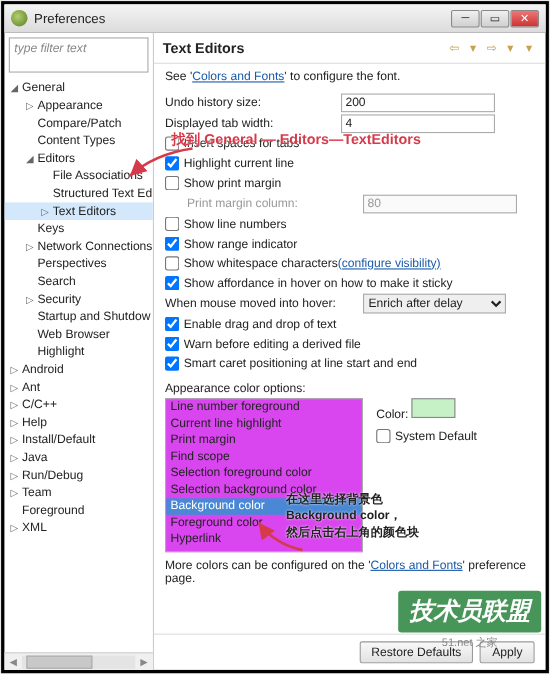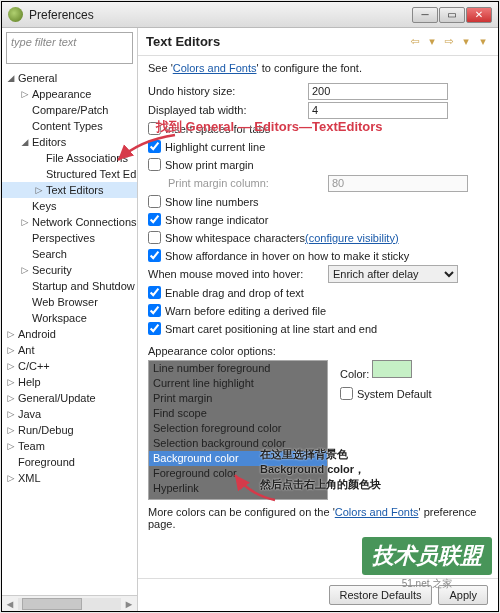--- a/index.html
+++ b/index.html
@@ -1,17 +1,17 @@
 <!DOCTYPE html>
 <html><head>
 <meta charset="utf-8">
 <style>
 *{box-sizing:border-box;margin:0;padding:0;font-family:"Segoe UI",Tahoma,sans-serif;font-size:11px;color:#222}
 body{background:#e8e8e8;width:500px;height:613px;overflow:hidden;position:relative}
-.window{background:#fff;border:1px solid #000000;width:498px;height:611px;margin:1px;display:flex;flex-direction:column;position:relative}
+.window{background:#fff;border:3px solid #000000;width:498px;height:611px;margin:1px;display:flex;flex-direction:column;position:relative}
 .titlebar{height:26px;background:linear-gradient(#f4f4f4,#dcdcdc);border-bottom:1px solid #bbb;display:flex;align-items:center;padding:0 6px}
 .titlebar .icon{width:15px;height:15px;background:radial-gradient(circle at 40% 40%,#b0d070,#5a7a20);border-radius:50%;margin-right:6px}
 .titlebar .title{flex:1;font-size:12px}
 .winbtns{display:flex;gap:1px}
 .winbtn{width:26px;height:16px;border:1px solid #888;background:linear-gradient(#f0f0f0,#d0d0d0);display:flex;align-items:center;justify-content:center;font-size:10px;border-radius:2px}
 .winbtn.close{background:linear-gradient(#e77,#c33);color:#fff}
 .body{flex:1;display:flex;overflow:hidden}
 .sidebar{width:136px;border-right:1px solid #ccc;display:flex;flex-direction:column}
 .filter{margin:4px;border:1px solid #aaa;padding:2px 4px;color:#888;font-style:italic;height:32px;line-height:14px}
 .tree{flex:1;overflow:auto;padding:2px 0}
@@ -30,21 +30,21 @@
 a{color:#1a5aaa;text-decoration:underline}
 .row{display:flex;align-items:center;height:18px;margin:1px 0}
 .row .lbl{width:160px}
 .row input[type=text]{border:1px solid #aaa;height:17px;padding:0 3px;width:140px}
 .chk{display:flex;align-items:center;height:17px;margin:1px 0}
 .chk input{margin-right:4px}
 .disabled{color:#999}
 .row.indent{padding-left:20px}
 .section-lbl{margin-top:8px;margin-bottom:3px}
 .colorlist-wrap{display:flex;gap:12px}
-.colorlist{border:1px solid #aaa;width:180px;height:140px;overflow:auto;background:#737373}
+.colorlist{border:1px solid #aaa;width:180px;height:140px;overflow:auto;background:#d946ef}
 .colorlist div{padding:1px 4px;height:15px}
 .colorlist div.sel{background:#4a88d6;color:#fff}
 .colorpick{display:flex;flex-direction:column;gap:4px}
 .swatch{width:40px;height:18px;border:1px solid #888;background:#c6f0c6;display:inline-block}
 .footer-note{margin-top:6px}
 .btnbar{display:flex;justify-content:flex-end;gap:6px;padding:6px 10px;border-top:1px solid #ddd}
 .btn{border:1px solid #999;background:linear-gradient(#f8f8f8,#e2e2e2);padding:3px 10px;border-radius:2px}
 .sb-horiz{height:16px;border-top:1px solid #ccc;background:#f0f0f0;display:flex;align-items:center}
 .sb-horiz .arrow{width:16px;text-align:center;color:#888}
 .sb-horiz .track{flex:1;height:12px;background:#e4e4e4;position:relative}
@@ -129,41 +129,41 @@
           <div class="tree-item d1">
             <span class="twisty"></span>
             <span class="lbl">Startup and Shutdow</span>
           </div>
           <div class="tree-item d1">
             <span class="twisty"></span>
             <span class="lbl">Web Browser</span>
           </div>
           <div class="tree-item d1">
             <span class="twisty"></span>
-            <span class="lbl">Workspace</span>
+            <span class="lbl">Highlight</span>
           </div>
           <div class="tree-item d0">
             <span class="twisty">▷</span>
             <span class="lbl">Android</span>
           </div>
           <div class="tree-item d0">
             <span class="twisty">▷</span>
             <span class="lbl">Ant</span>
           </div>
           <div class="tree-item d0">
             <span class="twisty">▷</span>
             <span class="lbl">C/C++</span>
           </div>
           <div class="tree-item d0">
             <span class="twisty">▷</span>
             <span class="lbl">Help</span>
           </div>
           <div class="tree-item d0">
             <span class="twisty">▷</span>
-            <span class="lbl">General/Update</span>
+            <span class="lbl">Install/Default</span>
           </div>
           <div class="tree-item d0">
             <span class="twisty">▷</span>
             <span class="lbl">Java</span>
           </div>
           <div class="tree-item d0">
             <span class="twisty">▷</span>
             <span class="lbl">Run/Debug</span>
           </div>
           <div class="tree-item d0">

